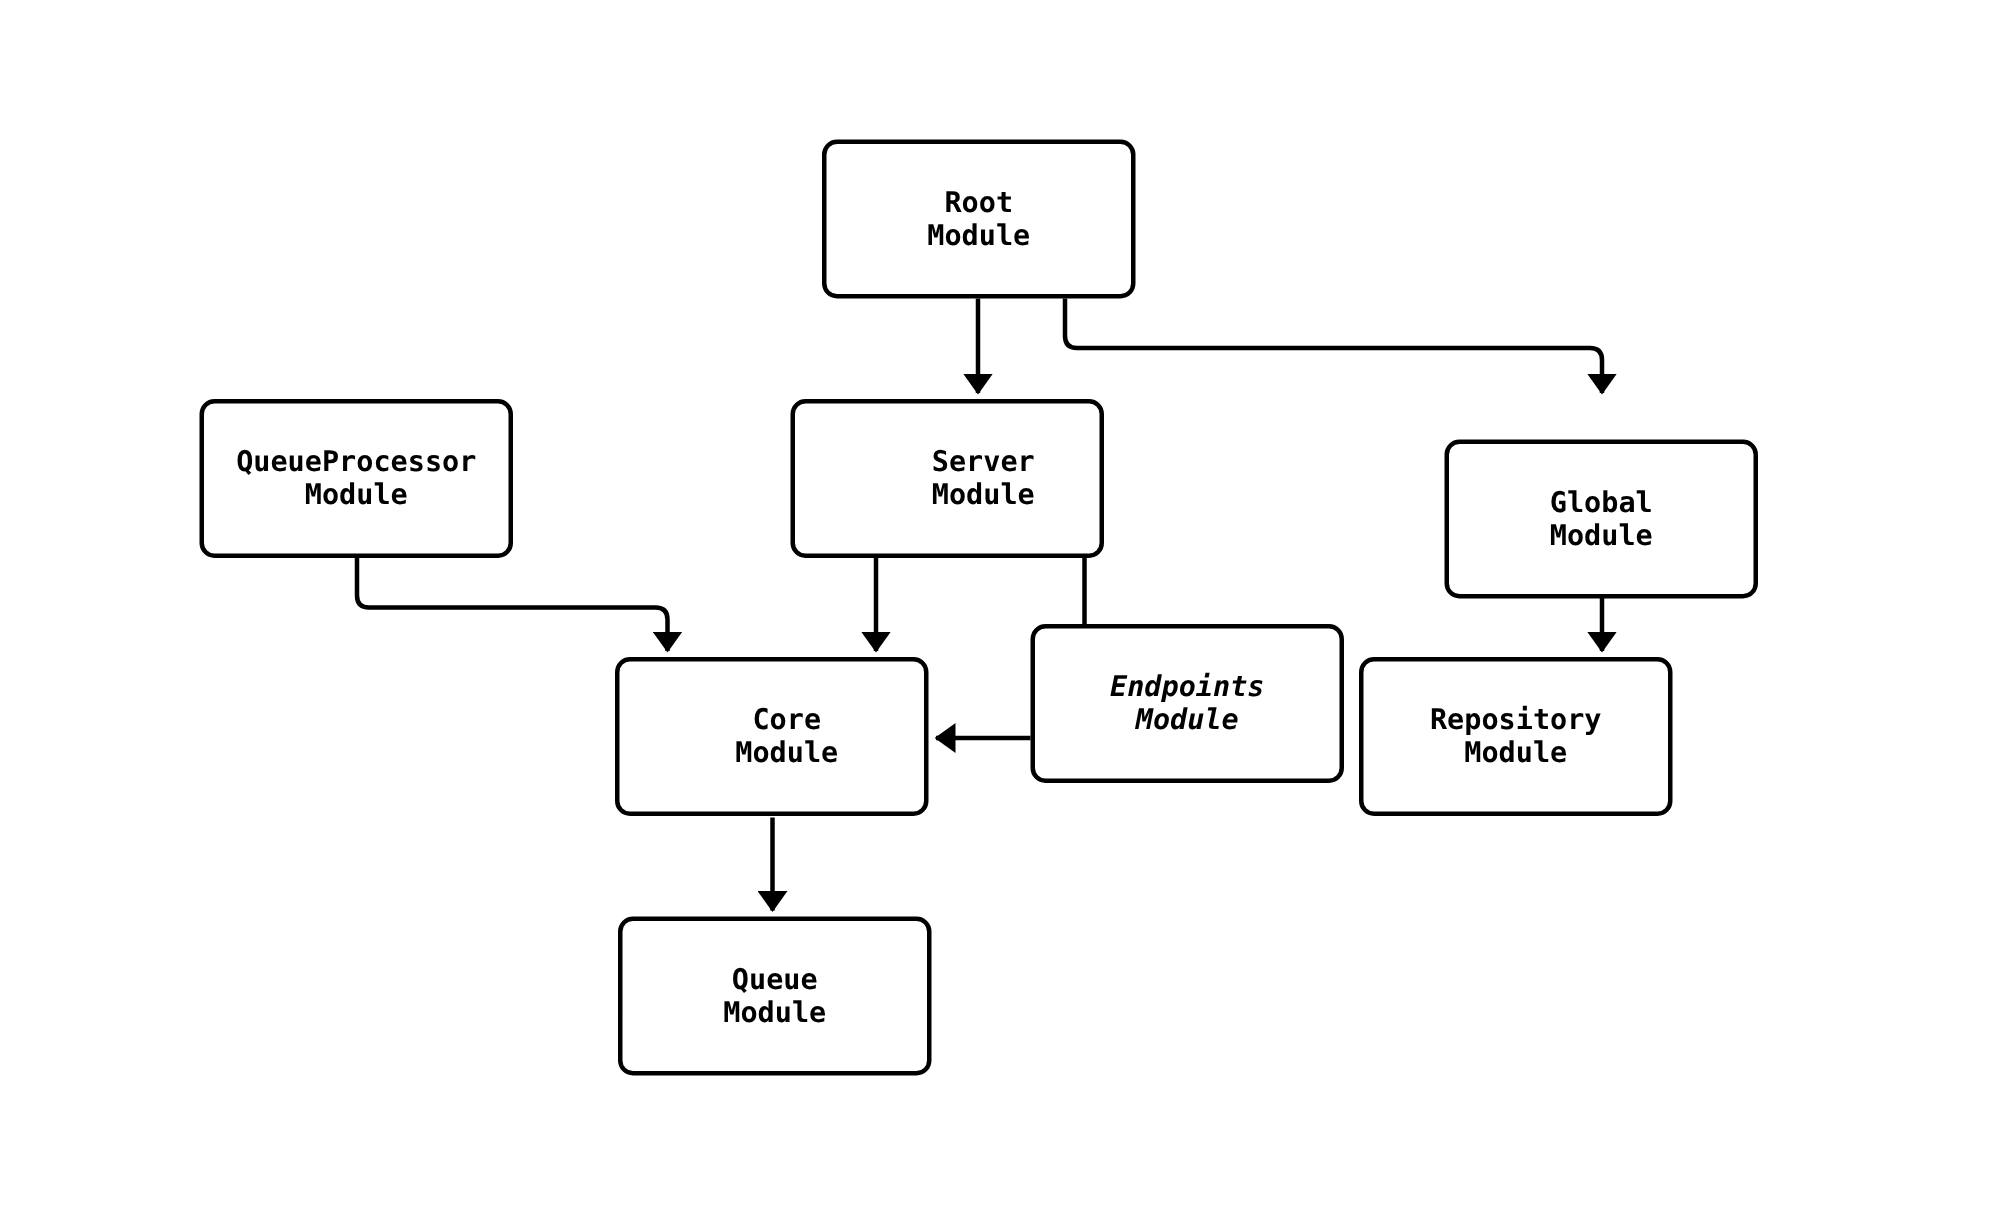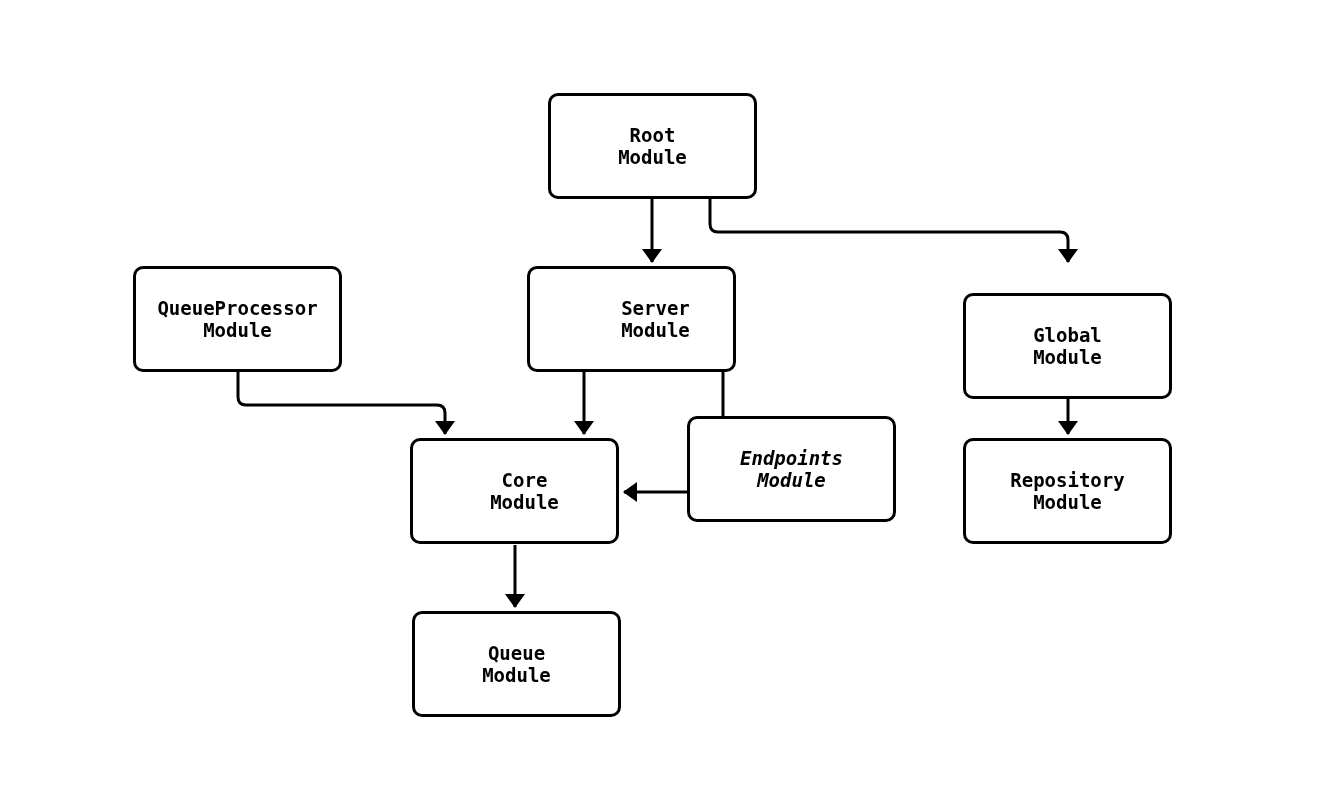--- a/index.html
+++ b/index.html
@@ -47,21 +47,21 @@
     color: #000000;
     white-space: pre-line;
   }
   
   #n-root          { left: 548px; top:  93px; }
   #n-queueprocessor{ left: 133px; top: 266px; justify-content: center; }
   #n-server        { left: 527px; top: 266px; padding-left: 48px; }
   #n-global        { left: 963px; top: 266px; margin-top: 27px; }
   #n-core          { left: 410px; top: 438px; padding-left: 20px; }
   #n-endpoints     { left: 687px; top: 416px; font-style: italic; }
-  #n-repository    { left: 963px; top: 438px; }
+  #n-repository    { left: 906px; top: 438px; }
   #n-queue         { left: 412px; top: 611px; }
 </style>
 </head>
 <body>
 
 <div class="canvas">
 
   <svg class="edge-layer" width="1337" height="809" viewBox="0 0 1337 809" xmlns="http://www.w3.org/2000/svg">
     <defs>
       <marker id="arrow" viewBox="0 0 14 20" refX="13" refY="10" markerWidth="14" markerHeight="20" markerUnits="userSpaceOnUse" orient="auto">

